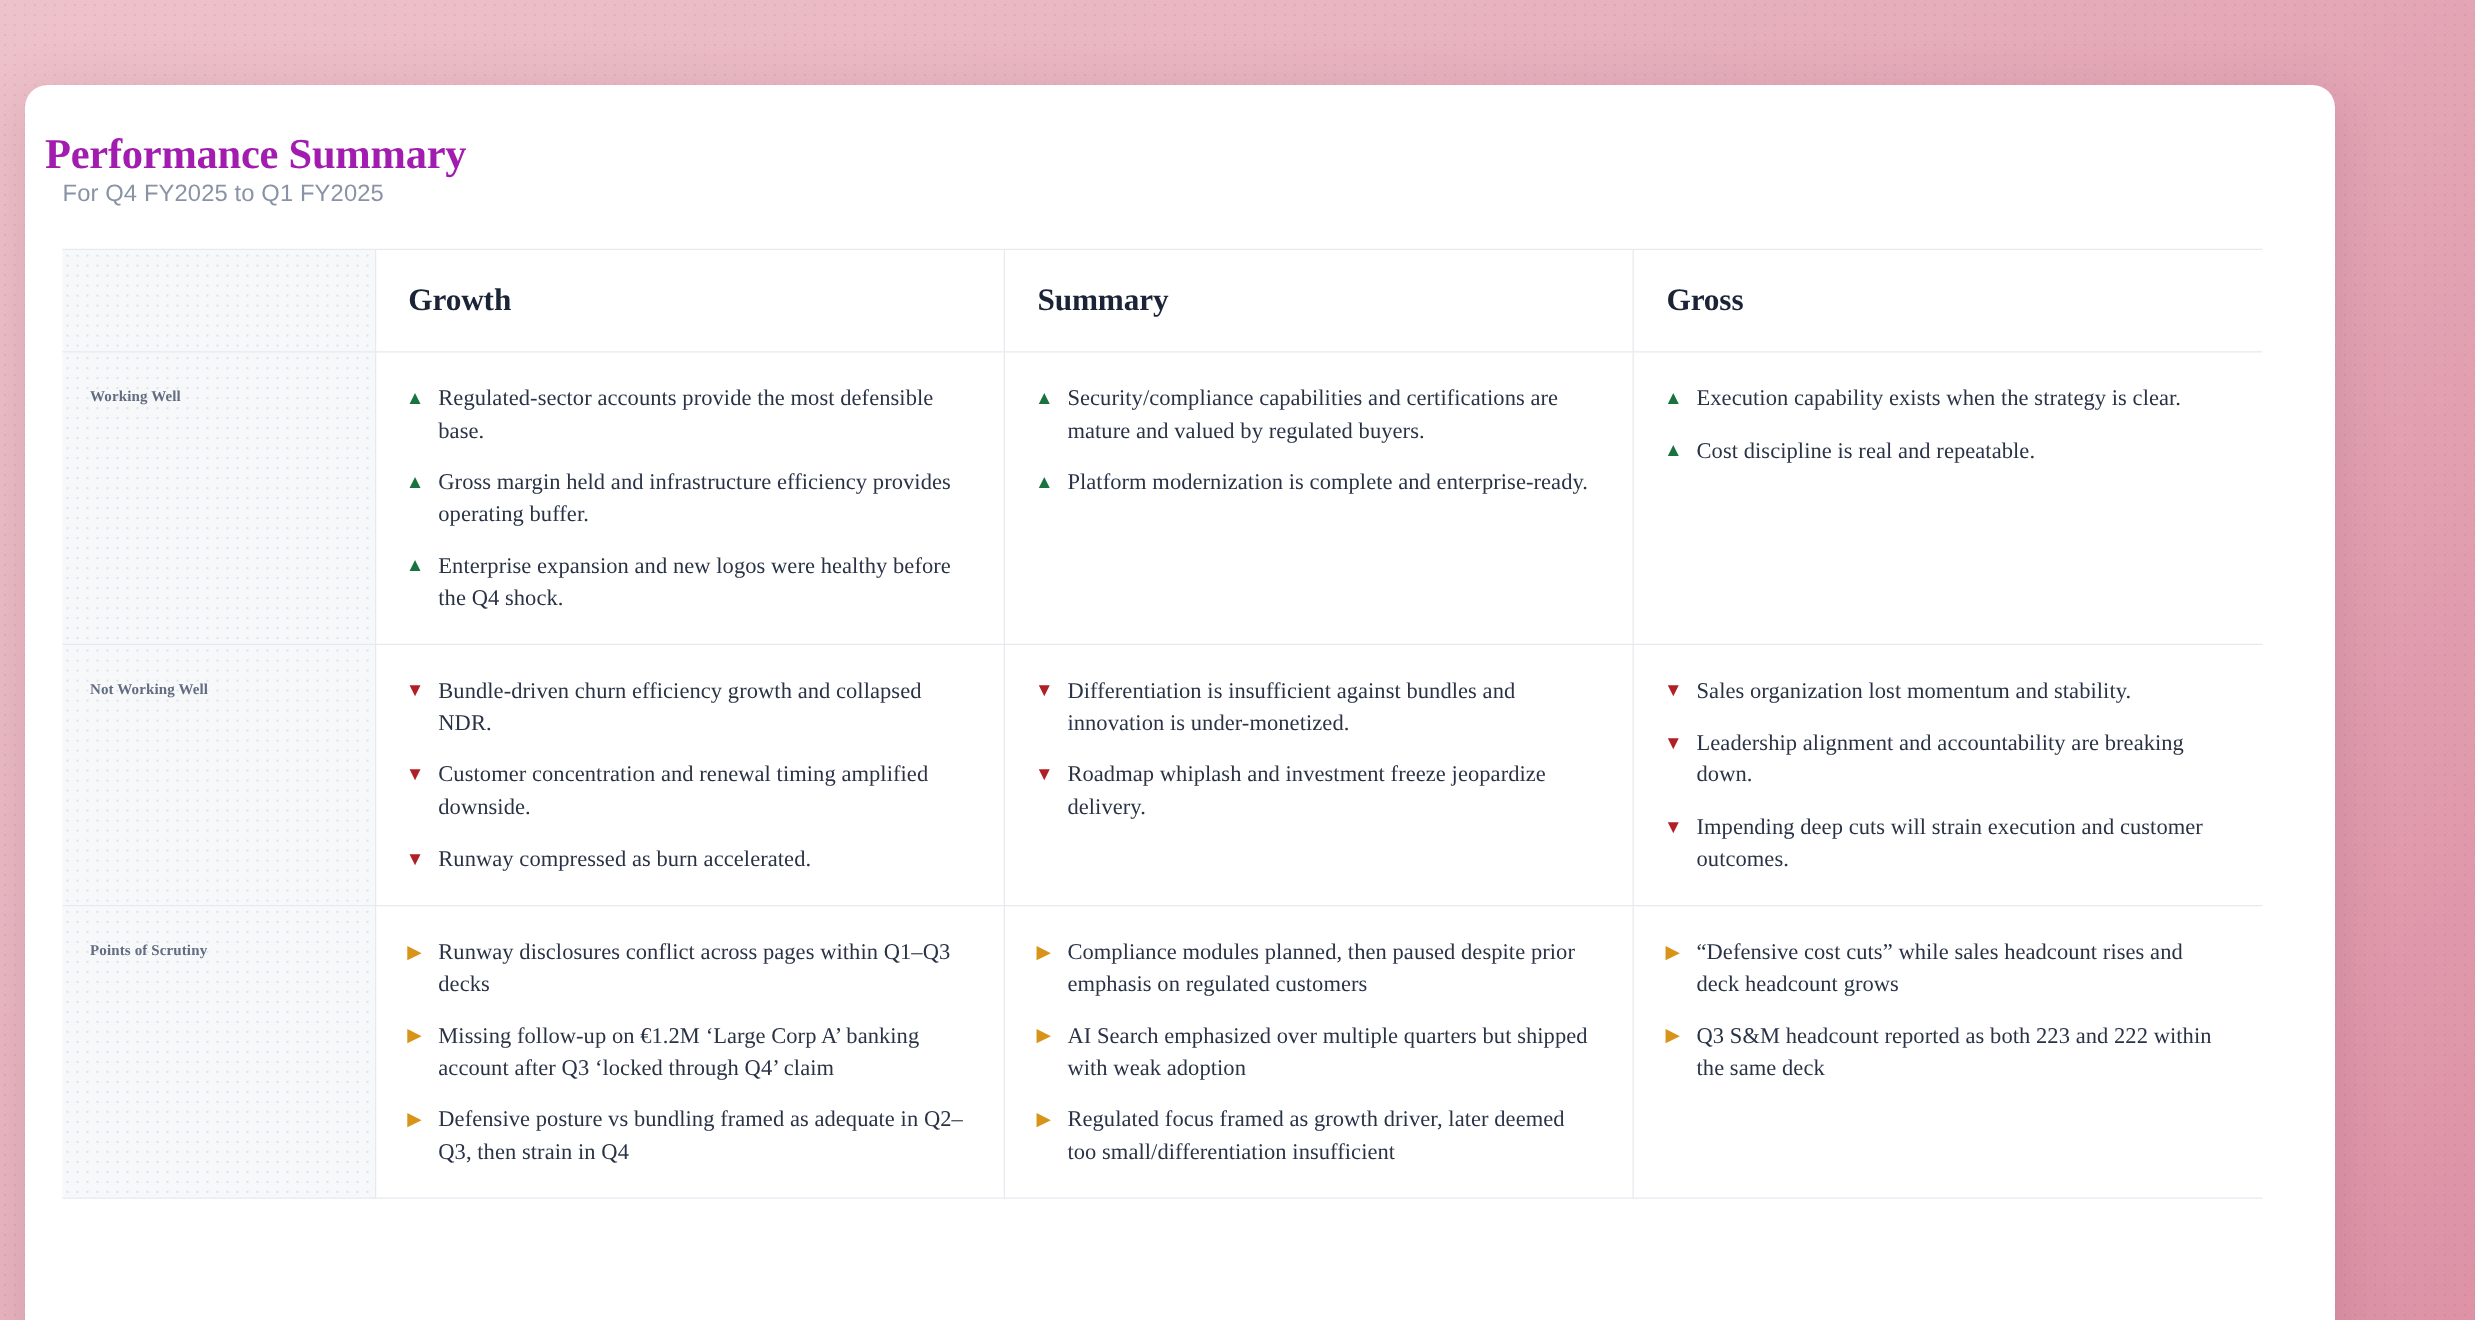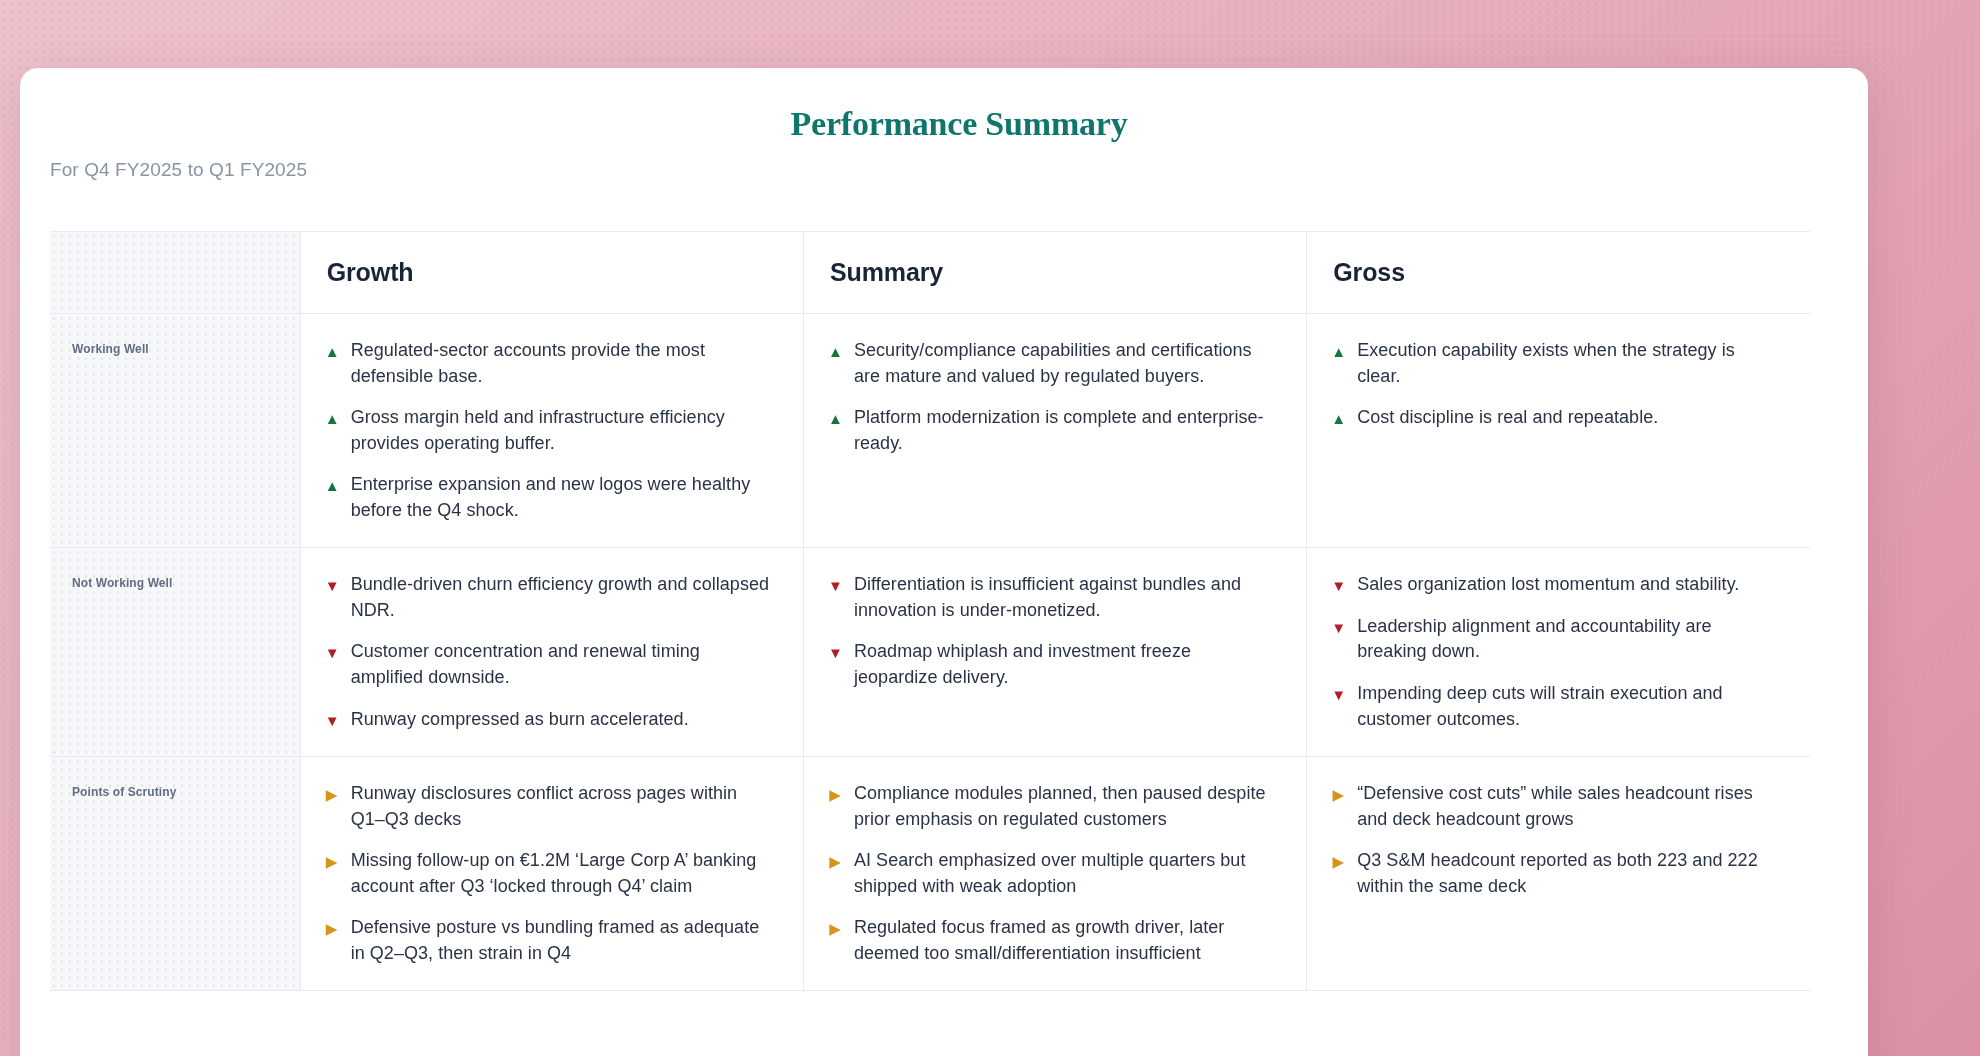--- a/index.html
+++ b/index.html
@@ -40,40 +40,40 @@
 
   .card-inner {
     padding: 36px 0 0 0;
   }
 
   .page-title {
     font-family: "Liberation Serif", serif;
     font-weight: bold;
     font-size: 34px;
     letter-spacing: -0.2px;
-    color: #0f766e;
-    margin: 0 0 0 30px;
+    color: #a21caf;
+    margin: 0 0 0 16px;
     line-height: 1.15;
-    text-align: center;
   }
 
   .page-subtitle {
     font-size: 19px;
     color: #8a93a6;
-    margin: 16px 0 0 30px;
+    margin: 2px 0 0 30px;
     letter-spacing: 0.1px;
   }
 
   
   .matrix {
-    margin: 50px 30px 0 30px;
+    margin: 32px 30px 0 30px;
     width: 1760px;
     border-collapse: collapse;
     table-layout: fixed;
     border-top: 1px solid #e7e9ef;
+    font-family: Liberation Serif, serif;
   }
 
   .matrix col.c-label { width: 250px; }
   .matrix col.c-col   { width: 503px; }
 
   .matrix th, .matrix td {
     vertical-align: top;
     border-bottom: 1px solid #e7e9ef;
     border-right: 1px solid #e7e9ef;
   }

